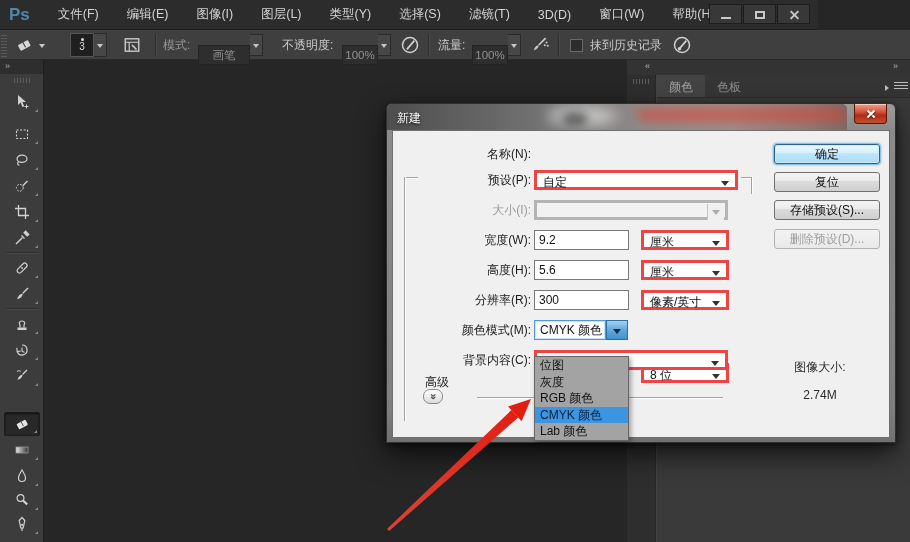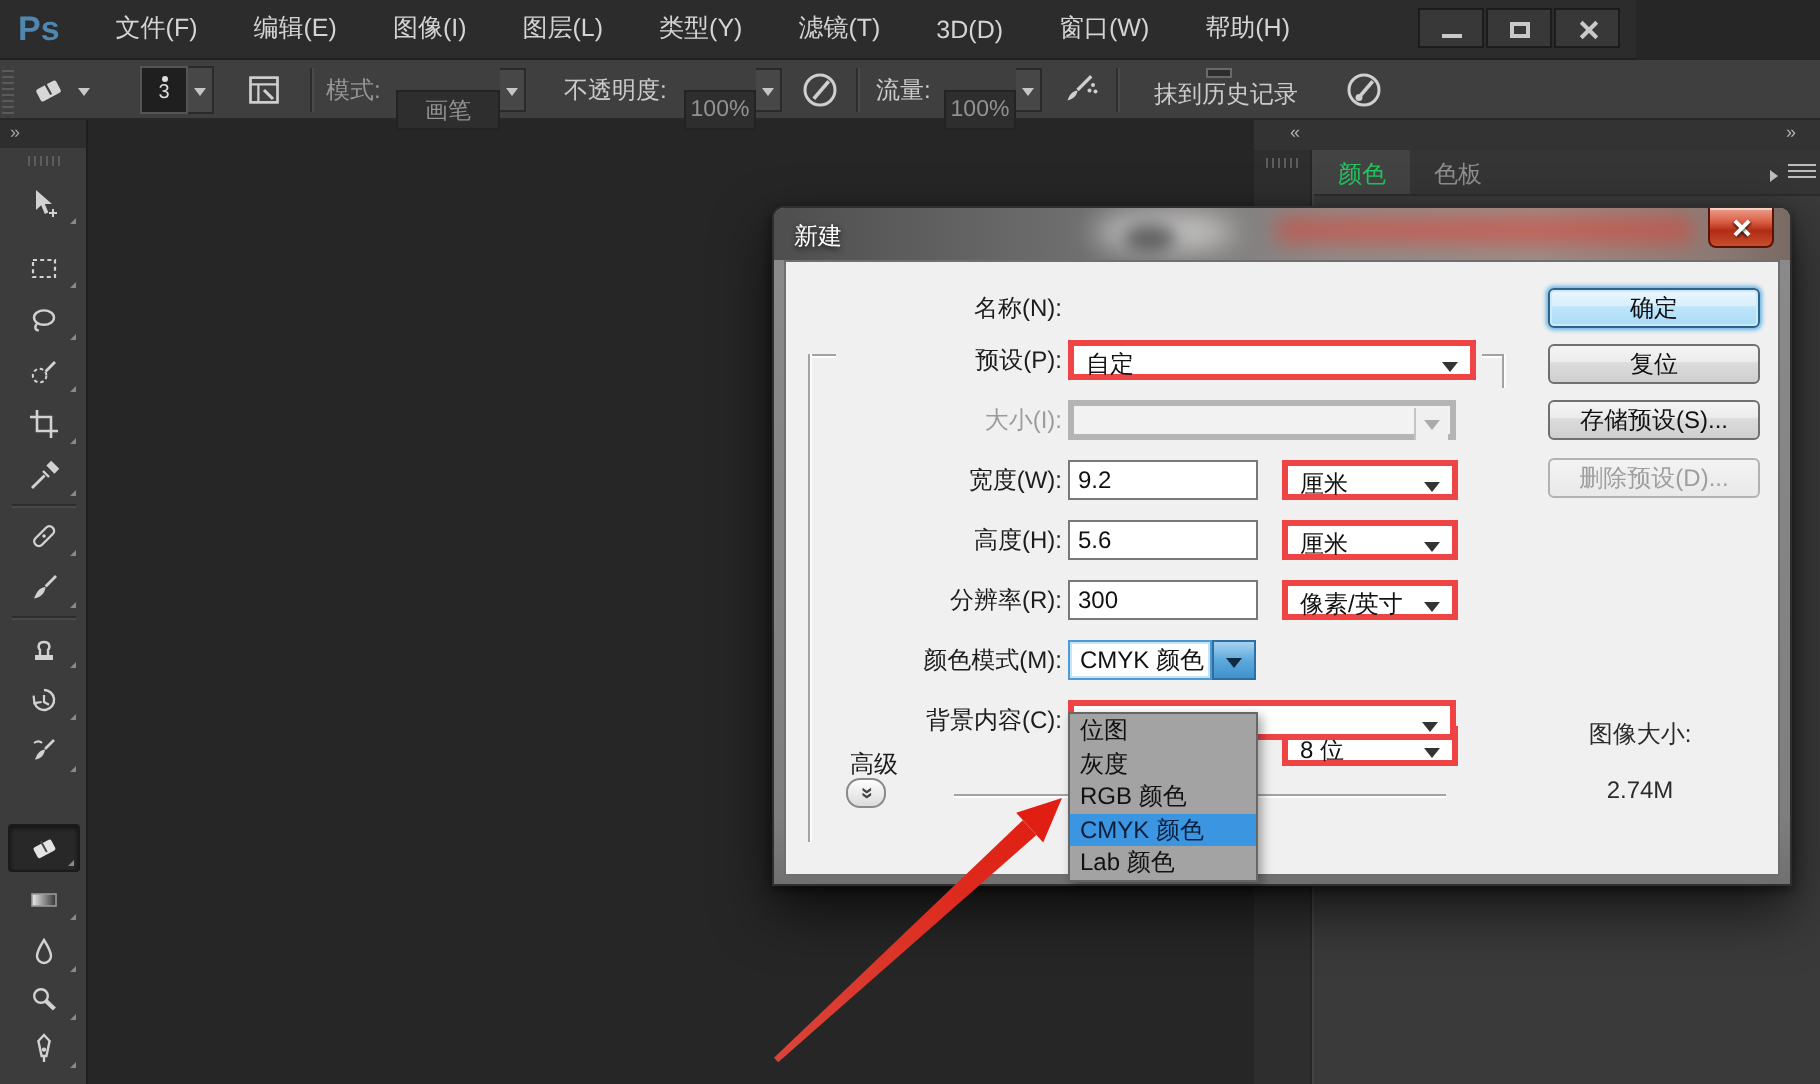--- a/index.html
+++ b/index.html
@@ -51,31 +51,31 @@
   .collapse-l { position:absolute; left:18px; top:1px; }
   .collapse-r { position:absolute; right:12px; top:1px; }
   .icon-strip { position:absolute; left:0; top:15px; width:29px; height:467px; background:#2e2e2e; border-right:1px solid #262626; }
   .strip-grip { position:absolute; left:6px; top:4px; width:17px; height:5px;
     background:repeating-linear-gradient(90deg,#5d5d5d 0 1px,transparent 1px 3px); }
   .strip-icon { position:absolute; left:6px; top:28px; width:16px; height:14px; border:1px solid #a9a9a9; }
   .strip-icon::after { content:""; position:absolute; right:-3px; bottom:-4px; width:0; height:0; border:4px solid transparent; border-top:7px solid #cfcfcf; transform:rotate(-35deg); }
   .panel-main { position:absolute; left:29px; top:15px; width:265px; height:467px; background:#3a3a3a; border-left:1px solid #444; }
   .tabbar { position:absolute; left:0; top:0; width:265px; height:23px; background:#353535; border-bottom:1px solid #2c2c2c; display:flex; }
   .tab { padding:4px 12px; font-size:12px; color:#8f8f8f; }
-  .tab.active { background:#434343; color:#22c55e;font-family:Liberation Serif, serif; }
+  .tab.active { background:#434343; color:#a3a3a3;font-family:Liberation Serif, serif; }
   .panel-menu { position:absolute; right:14px; top:7px; width:14px; height:9px; }
   .panel-menu i { display:block; height:1px; background:#bdbdbd; margin-bottom:2px; }
   .panel-menu::before { content:""; position:absolute; left:-9px; top:3px; width:0; height:0; border:3px solid transparent; border-left:4px solid #bdbdbd; }
 
   
   .dialog { position:absolute; left:386px; top:103px; width:510px; height:340px; z-index:40;
     background:linear-gradient(180deg,#9b9b9b,#8a8a8a 8%,#7e7e7e 90%,#707070);
     border:1px solid #2f2f2f; border-radius:6px 6px 0 0;
     box-shadow:0 12px 28px rgba(0,0,0,.65), 0 2px 6px rgba(0,0,0,.5); }
-  .titlebar { position:absolute; left:0; top:0; width:508px; height:26px; border-radius:5px 5px 0 0; overflow:hidden;
+  .titlebar { position:absolute; left:0; top:0; width:460px; height:26px; border-radius:5px 5px 0 0; overflow:hidden;
     background:linear-gradient(90deg,#4e4e4e,#6f6f6f 30%,#8e8a88 55%,#9c8c86 75%,#8d7a74 92%,#7a6a64); }
   .tb-blob1 { position:absolute; left:160px; top:2px; width:70px; height:20px; background:rgba(255,255,255,.55); border-radius:50%; filter:blur(7px); }
   .tb-blob2 { position:absolute; left:250px; top:4px; width:210px; height:14px; background:rgba(230,60,45,.5); border-radius:8px; filter:blur(5px); }
   .tb-blob3 { position:absolute; left:175px; top:8px; width:26px; height:14px; background:rgba(35,35,35,.55); border-radius:50%; filter:blur(4px); }
   .dlg-title { position:absolute; left:10px; top:6px; color:#fff; font-size:12px; text-shadow:0 1px 3px rgba(0,0,0,.9); }
   .close-btn { position:absolute; right:8px; top:0; width:33px; height:20px; z-index:5;
     background:linear-gradient(180deg,#eda28e,#d95b41 38%,#b02c14 60%,#c64f2e);
     border:1px solid #5e1206; border-top:none; border-radius:0 0 4px 4px; box-shadow:inset 0 1px 0 rgba(255,255,255,.5); }
   .close-btn .x1,.close-btn .x2 { position:absolute; left:11px; top:9px; width:10px; height:2px; background:#fff; box-shadow:0 1px 1px rgba(0,0,0,.5); }
   .close-btn .x1{transform:rotate(45deg);} .close-btn .x2{transform:rotate(-45deg);}
@@ -123,20 +123,21 @@
 
 <div class="app">
 
   <div class="menubar">
     <span class="ps-logo">Ps</span>
     <span class="menu-item">文件(F)</span>
     <span class="menu-item">编辑(E)</span>
     <span class="menu-item">图像(I)</span>
     <span class="menu-item">图层(L)</span>
     <span class="menu-item">类型(Y)</span>
+    <span class="menu-item">选择(S)</span>
     <span class="menu-item">滤镜(T)</span>
     <span class="menu-item">3D(D)</span>
     <span class="menu-item">窗口(W)</span>
     <span class="menu-item">帮助(H)</span>
     <div class="win-controls">
       <div class="win-btn">
           <div class="bar"></div>
         </div>
       <div class="win-btn">
           <div class="box"></div>
@@ -223,21 +224,21 @@
       <path d="M12.5 2.5L7 8" stroke="#cfcfcf" stroke-width="1.3"></path>
       <path d="M6.8 8.2c-2 .4-3 1.6-3.8 4 2.4-.8 3.6-1.8 4-3.8z" fill="#cfcfcf"></path>
       <circle cx="13.2" cy="6" r=".8" fill="#cfcfcf"></circle>
         <circle cx="14.2" cy="8.6" r=".8" fill="#cfcfcf"></circle>
         <circle cx="11.8" cy="8.2" r=".8" fill="#cfcfcf"></circle>
     </svg>
   </div>
 
   <div class="opt-sep" style="left:558px;"></div>
 
-  <div class="opt" style="left:570px;flex-direction:column;">
+  <div class="opt" style="left:570px;">
     <div class="mini-check"></div>
     <span class="opt-label" style="margin-left:7px;">抹到历史记录</span>
   </div>
 
   <div class="opt opt-icon" style="left:672px;">
     <svg class="ticon" width="20" height="20" viewBox="0 0 16 16">
       <circle cx="8" cy="8" r="6" fill="none" stroke="#cfcfcf" stroke-width="1.2"></circle>
       <path d="M11.5 4.5l-6 7" stroke="#cfcfcf" stroke-width="1.4"></path>
       <circle cx="6" cy="11" r="1.4" fill="#cfcfcf"></circle>
     </svg>

